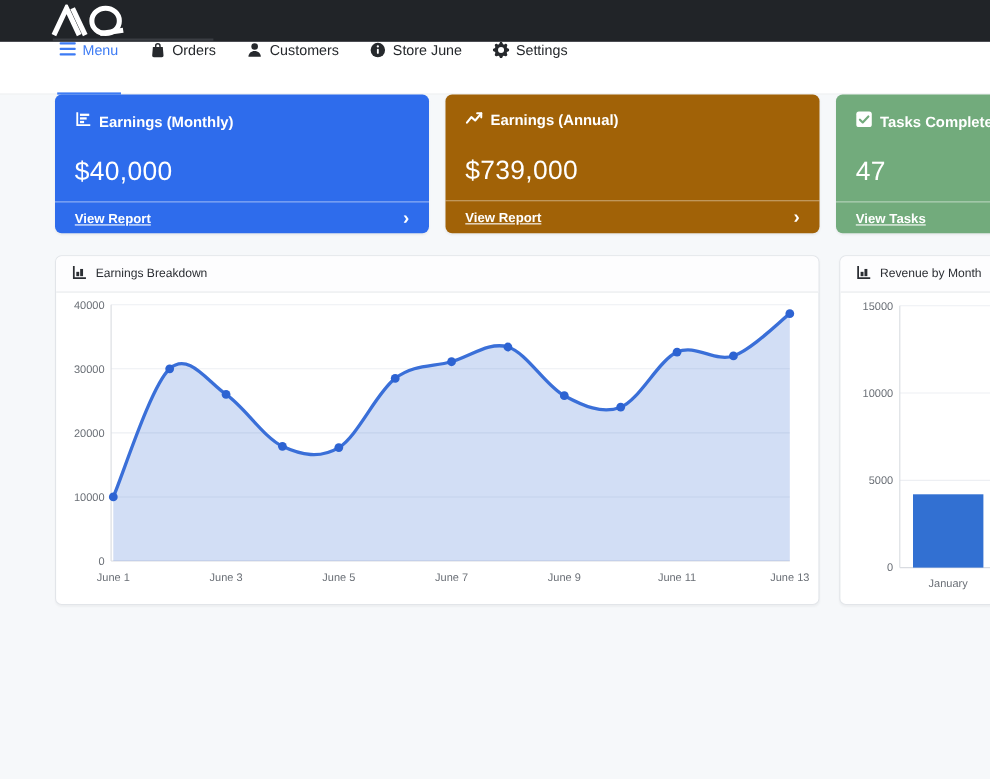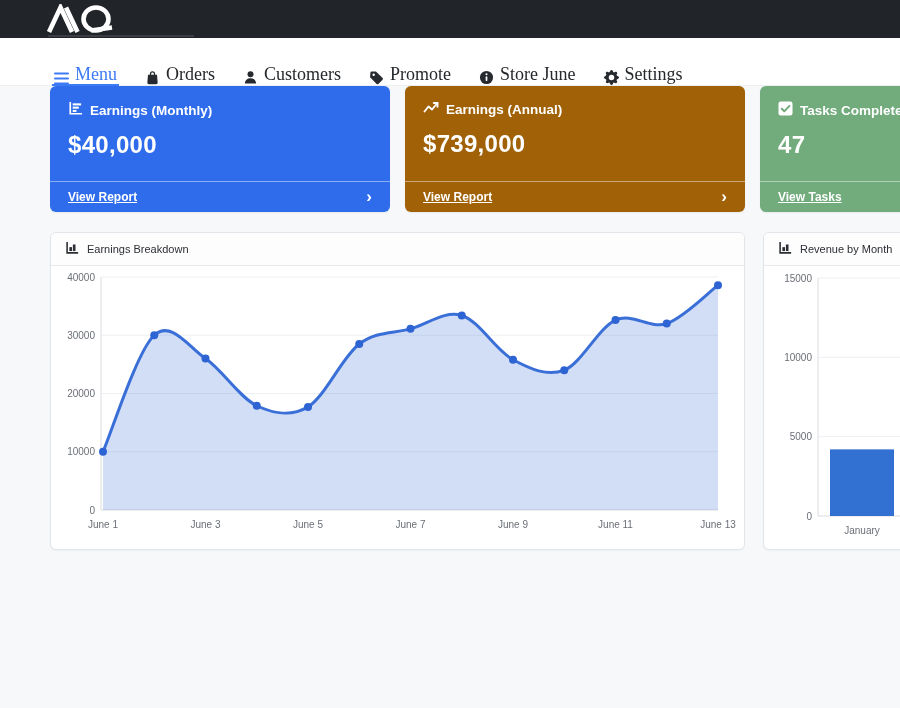--- a/index.html
+++ b/index.html
@@ -7,39 +7,39 @@
               font-family:"Liberation Sans", sans-serif; }
 
   
   .topbar { position:relative; height:38px; background:#212428; }
   .logo { position:absolute; left:46px; top:4px; cursor:pointer; }
   .logo-underline { position:absolute; left:48px; top:35px; width:146px; height:2px; background:#3a3d42; }
 
   
   .navbar { height:48px; background:#ffffff; border-bottom:1px solid #eceef0;
             display:flex; align-items:stretch; padding-left:52px; }
-  .nav-item { position:relative; display:flex; align-items:flex-end; gap:6px;
+  .nav-item { position:relative; display:flex; align-items:flex-start; gap:6px;
               padding:0 2px; margin-right:24px; cursor:pointer;
-              font-size:18px; font-weight:500; color:#25282c;font-family:Liberation Serif, serif; }
+              font-size:13px; font-weight:500; color:#25282c; }
   .nav-item .nicon { display:flex; align-items:center; }
   .nav-item.active { color:#3d7bf4; }
   .active-underline { position:absolute; left:0; right:0; bottom:-1px; height:2px; background:#3d7bf4; }
 
   
   .main { padding:0 0 0 50px; }
   .page-title { margin:44px 0 16px 0; font-size:29px; font-weight:600; color:#1d2025; letter-spacing:.2px; }
 
   
   .cards-row { display:flex; gap:15px; width:1100px; }
   .stat-card { flex:0 0 340px; height:126px; border-radius:6px; color:#fff;
                display:flex; flex-direction:column; justify-content:space-between;
                box-shadow:0 1px 2px rgba(0,0,0,.06);gap:12px; }
   .sc-body { padding:15px 18px 0 18px; }
   .sc-title-row { display:flex; align-items:center; gap:7px; font-size:13.5px; font-weight:700; }
-  .sc-value { margin-top:12px; font-size:24px; font-weight:700; letter-spacing:.3px; }
+  .sc-value { margin-top:24px; font-size:24px; font-weight:400; letter-spacing:.3px; }
   .sc-footer { border-top:1px solid rgba(255,255,255,.45); padding:8px 18px 8px 18px;
                display:flex; align-items:center; justify-content:space-between; cursor:pointer; }
   .sc-link { font-size:12px; font-weight:700; text-decoration:underline; color:#fff; }
   .sc-chevron { font-size:17px; line-height:12px; font-weight:700; color:#fff; }
 
   
   .charts-row { display:flex; gap:18px; margin-top:20px; width:1500px; }
   .chart-card { flex:0 0 695px; height:318px; background:#fff; border:1px solid #e2e5e9;
                 border-radius:6px; box-shadow:0 1px 2px rgba(0,0,0,.04); overflow:hidden; }
   .cc-header { height:33px; display:flex; align-items:center; gap:8px; padding:0 14px;
@@ -90,28 +90,20 @@
   <div class="nav-item">
     <span class="nicon">
       <svg width="15" height="15" viewBox="0 0 16 16" fill="#26292d">
         <circle cx="8" cy="4.6" r="3.2"></circle>
           <path d="M2 14.5c0-3.4 2.7-5.6 6-5.6s6 2.2 6 5.6z"></path>
       </svg>
     </span>
     <span>Customers</span>
   </div>
 
-  <div class="nav-item">
-    <span class="nicon">
-      <svg width="15" height="15" viewBox="0 0 16 16" fill="#26292d">
-        <path fill-rule="evenodd" d="M1.5 2.8a1.3 1.3 0 0 1 1.3-1.3h4.6l7.1 7.1a1.3 1.3 0 0 1 0 1.8l-4.5 4.5a1.3 1.3 0 0 1-1.8 0L1.1 7.8 1.5 2.8zM5 6.3A1.3 1.3 0 1 0 5 3.7a1.3 1.3 0 0 0 0 2.6z"></path>
-      </svg>
-    </span>
-    <span>Promote</span>
-  </div>
 
   <div class="nav-item">
     <span class="nicon">
       <svg width="15" height="15" viewBox="0 0 16 16">
         <circle cx="8" cy="8" r="7" fill="#26292d"></circle>
         <rect x="7.1" y="6.7" width="1.8" height="5" rx=".9" fill="#fff"></rect>
         <circle cx="8" cy="4.5" r="1.1" fill="#fff"></circle>
       </svg>
     </span>
     <span>Store June</span>

